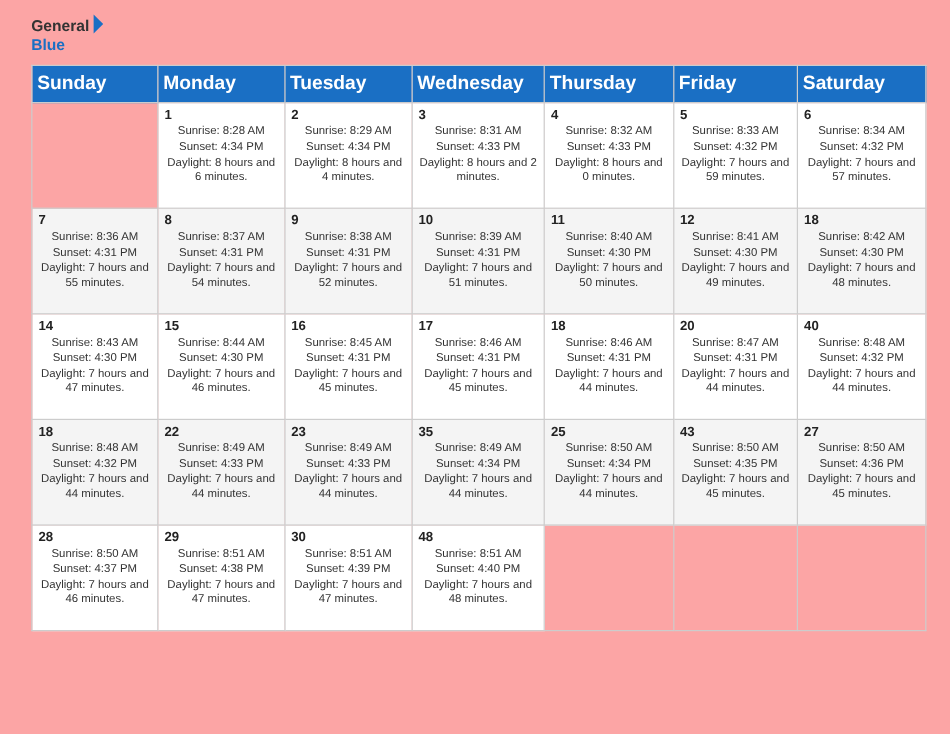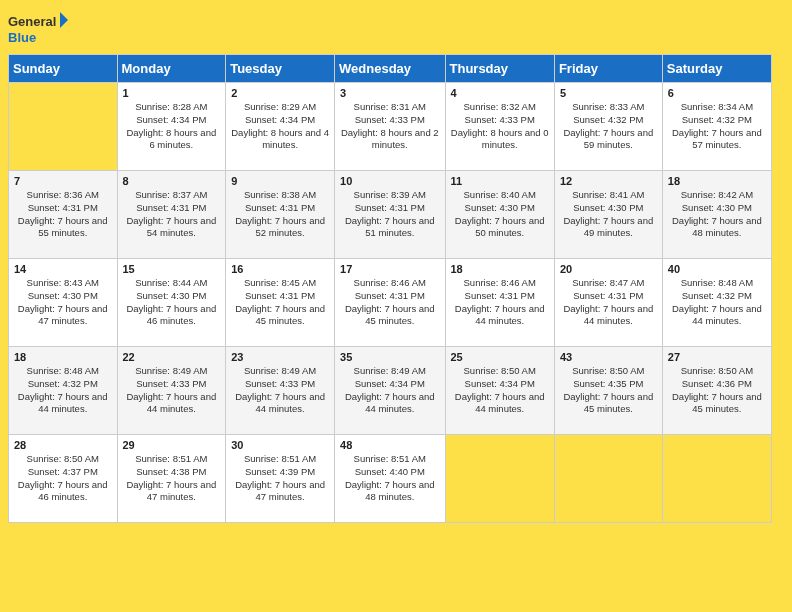--- a/index.html
+++ b/index.html
@@ -6,22 +6,22 @@
     body {
       font-family: Arial, sans-serif;
       background: #fff;
       width: 792px;
       height: 612px;
       overflow: hidden;
     }
     .page {
       width: 792px;
       height: 612px;
-      background: #fde047;
-      padding: 10px 20px 10px 8px;
+      background: #fca5a5;
+      padding: 10px 20px 10px 26px;
     }
     .header-area {
       display: flex;
       justify-content: space-between;
       align-items: flex-start;
       margin-bottom: 6px;
     }
     .logo {
       display: flex;
       align-items: center;
@@ -43,21 +43,21 @@
     .calendar-table {
       width: 100%;
       border-collapse: collapse;
       font-size: 10px;
     }
     .calendar-table thead tr th {
       background-color: #1a6fc4;
       color: #fff;
       padding: 6px 4px;
       text-align: left;
-      font-size: 13px;
+      font-size: 16px;
       font-weight: bold;
       border: 1px solid #ccc;
     }
     .calendar-table tbody tr td {
       border: 1px solid #ccc;
       padding: 4px 5px;
       vertical-align: top;
       width: 113px;
       min-height: 80px;
       height: 88px;

